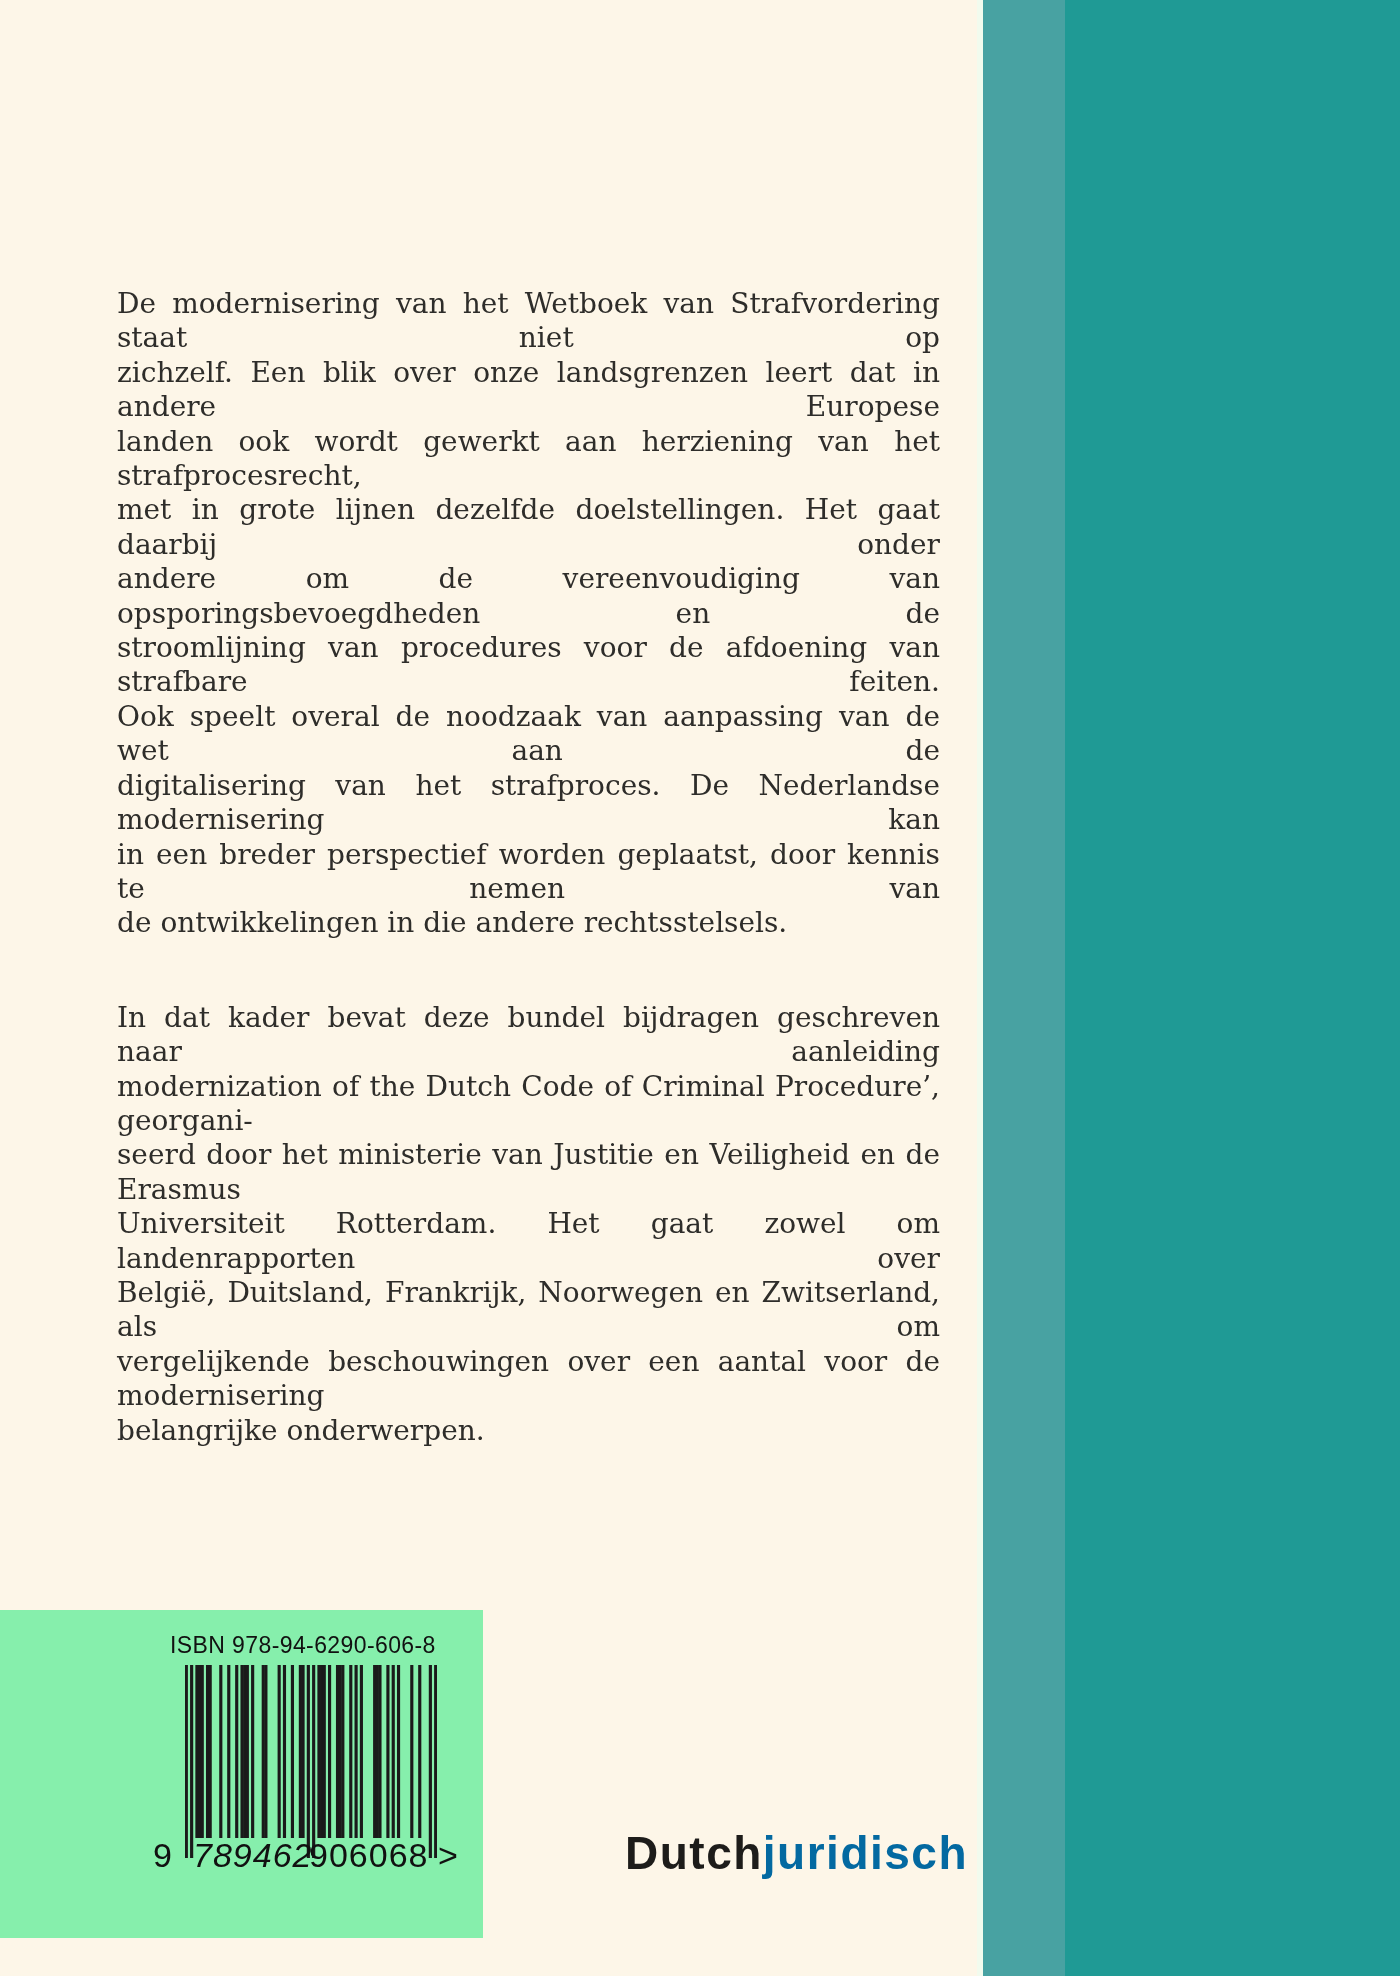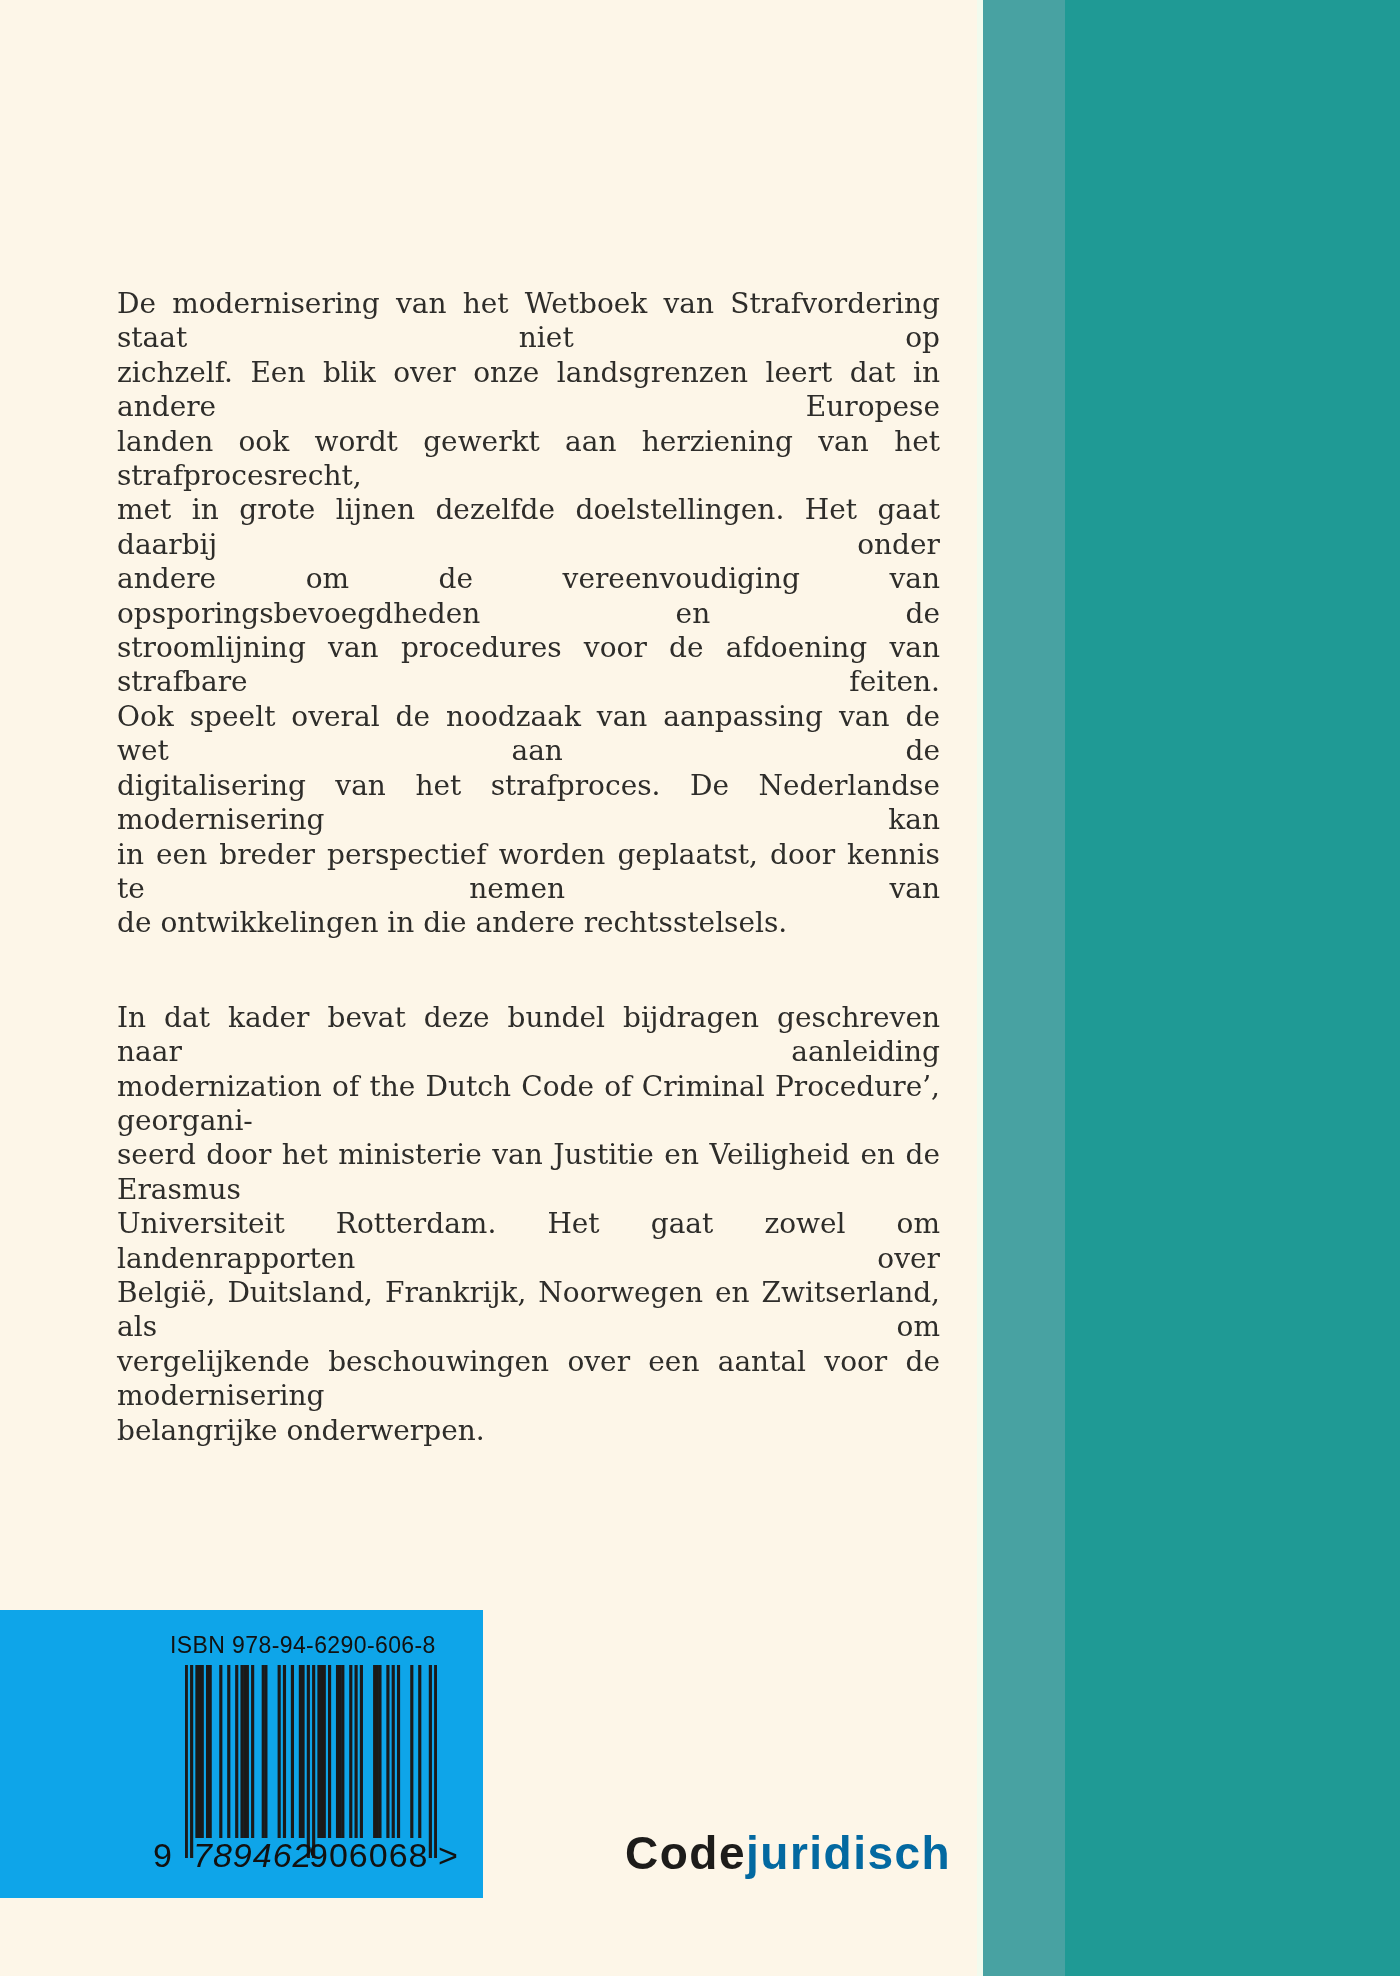--- a/index.html
+++ b/index.html
@@ -43,22 +43,22 @@
     font-size: 28px;
     line-height: 34.4px;
     color: var(--ink);
   }
   .para + .para { margin-top: 60px; }
   .line { text-align: justify; text-align-last: justify; }
   .line.last { text-align-last: auto; }
   .isbn-panel {
     position: absolute;
     left: 0; top: 1610px;
-    width: 483px; height: 288px;
-    background: #0ea5e9;
+    width: 483px; height: 328px;
+    background: #86efac;
     color: #111111;
     font-family: "Liberation Sans", sans-serif;
   }
   .isbn-label {
     position: absolute;
     left: 170px; top: 22px;
     font-size: 23px;
     letter-spacing: 0.4px;
     white-space: nowrap;
   }
@@ -159,16 +159,16 @@
         <rect x="243.79" y="0" width="3.15" height="193" fill="#1a1a1a"></rect>
         <rect x="249.10" y="0" width="3.15" height="193" fill="#1a1a1a"></rect>
       </svg>
     <div class="barcode-digit lead-digit">9</div>
     <div class="barcode-digit left-digits">789462</div>
     <div class="barcode-digit right-digits">906068</div>
     <div class="barcode-digit qz-mark">&gt;</div>
   </div>
 
   <div class="publisher-logo">
-    <span id="logo-part1" style="color: rgb(29, 28, 26);">Code</span><span id="logo-part2" style="color: #0369a1;">juridisch</span>
+    <span id="logo-part1" style="color: rgb(29, 28, 26);">Dutch</span><span id="logo-part2" style="color: #0369a1;">juridisch</span>
   </div>
 
 </div>
 
 </body></html>

